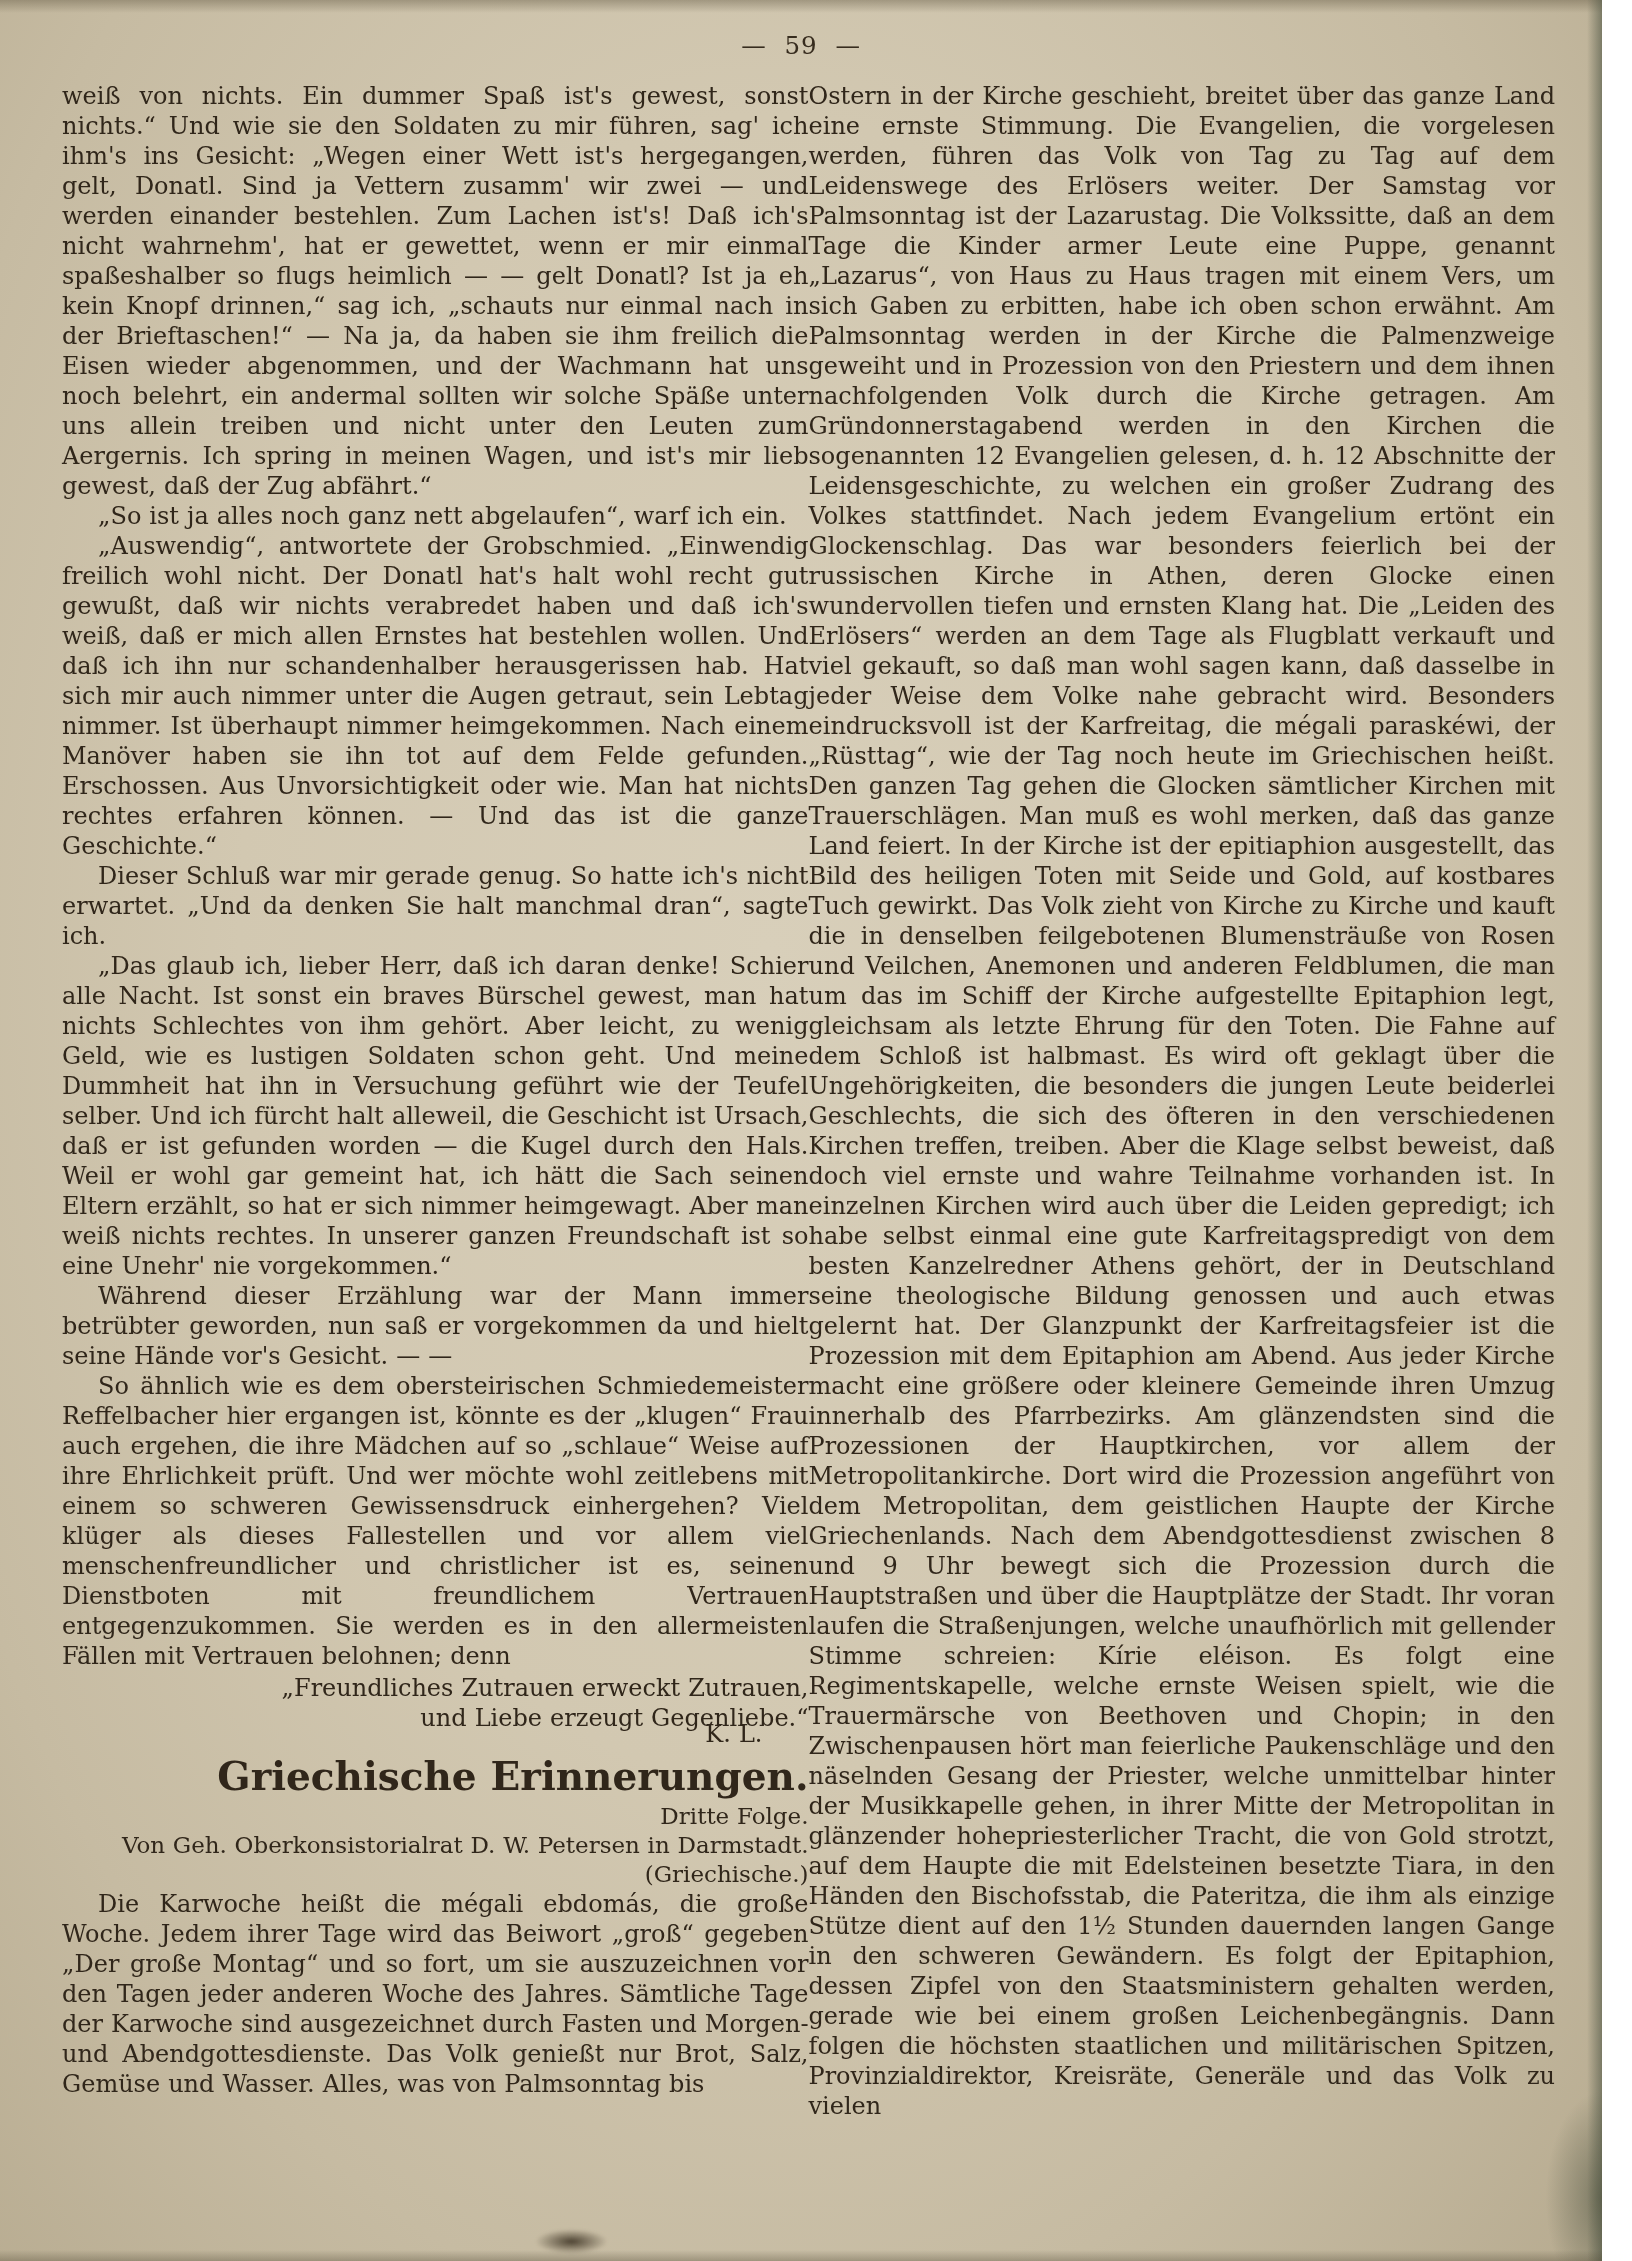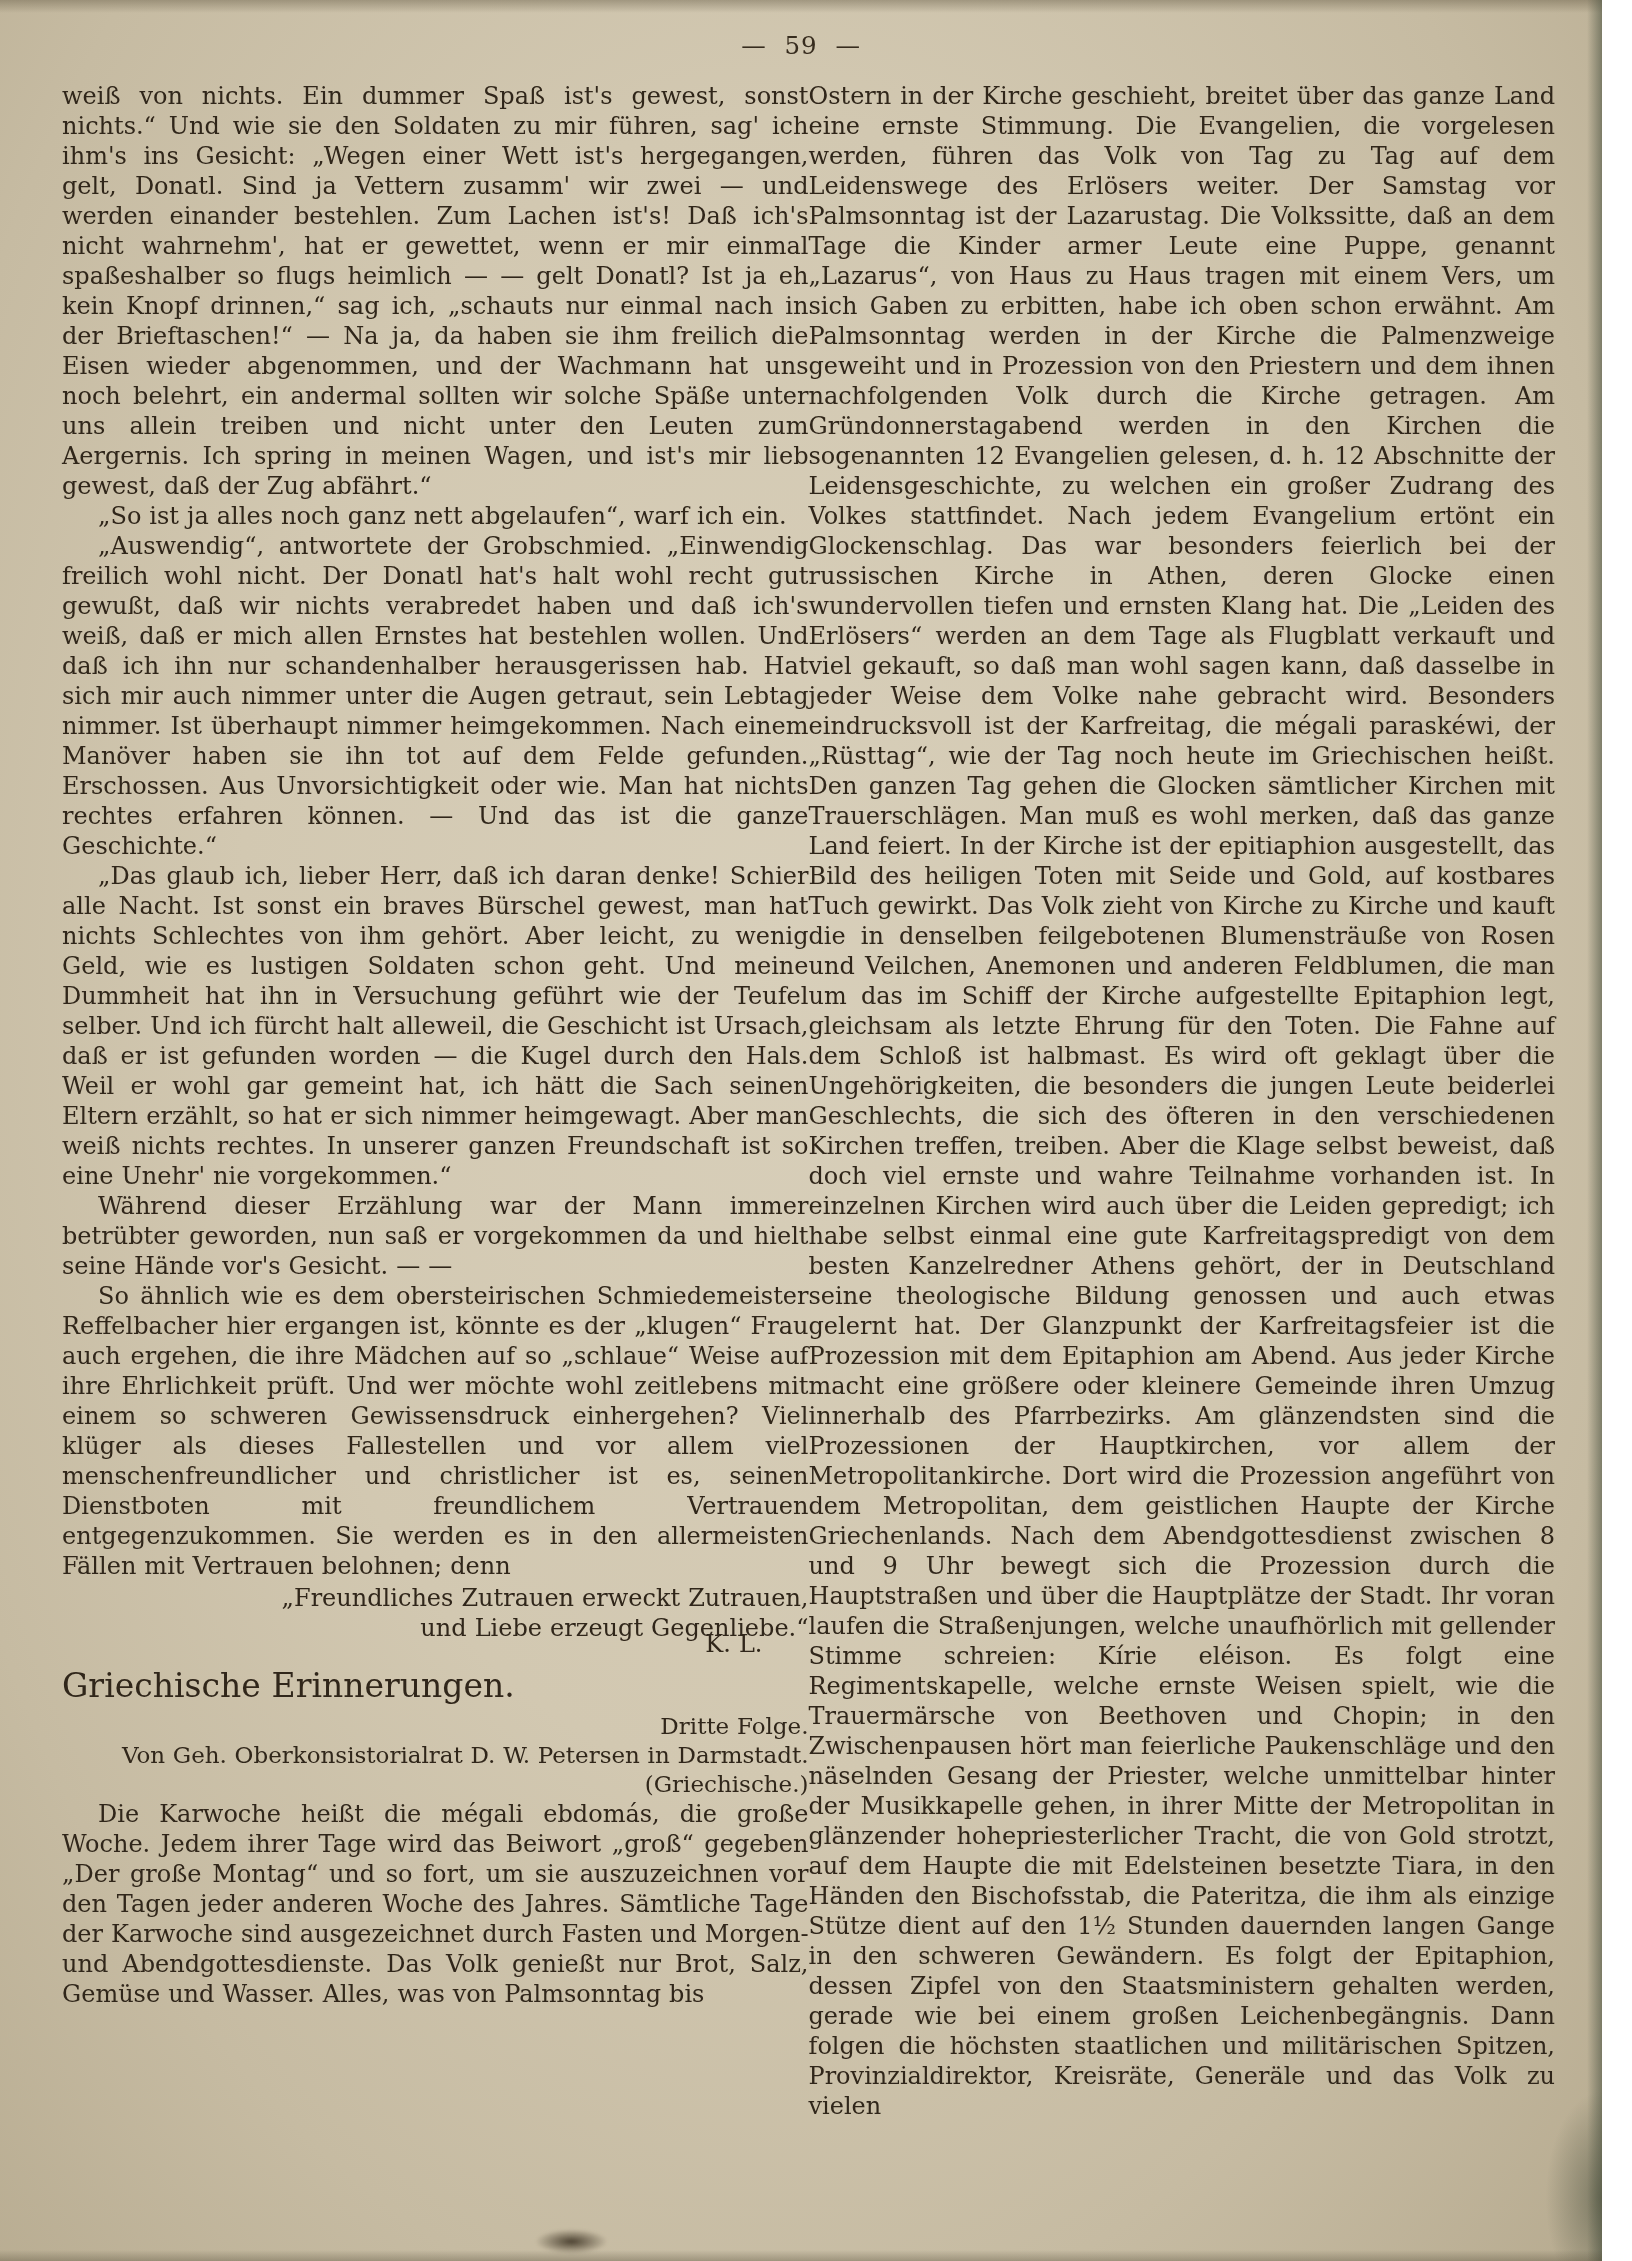--- a/index.html
+++ b/index.html
@@ -86,23 +86,23 @@
     padding-left: 21px;
   }
   .verse .verse-sig {
     position: absolute;
     right: 46px;
     top: 16px;
   }
   .article-heading { margin-top: 24.5px; }
   .article-title {
     margin: 0 0 6.5px 0;
-    text-align: left;
-    font-size: 33px;
-    font-weight: normal;
+    text-align: right;
+    font-size: 39px;
+    font-weight: bold;
     line-height: 38px;
     text-indent: 0;
   }
   .article-subtitle,
   .article-byline,
   .article-note {
     text-align: right;
     text-indent: 0 !important;
     margin: 0;
     font-size: 23px;
@@ -123,20 +123,21 @@
   <div class="running-head">
     <span class="dash">—</span><span>59</span><span class="dash">—</span>
   </div>
 
   <div class="columns">
 
     <div class="col">
       <p class="continuation">weiß von nichts. Ein dummer Spaß ist's gewest, sonst nichts.“ Und wie sie den Soldaten zu mir führen, sag' ich ihm's ins Gesicht: „Wegen einer Wett ist's hergegangen, gelt, Donatl. Sind ja Vettern zusamm' wir zwei — und werden einander bestehlen. Zum Lachen ist's! Daß ich's nicht wahrnehm', hat er gewettet, wenn er mir einmal spaßeshalber so flugs heimlich — — gelt Donatl? Ist ja eh kein Knopf drinnen,“ sag ich, „schauts nur einmal nach in der Brieftaschen!“ — Na ja, da haben sie ihm freilich die Eisen wieder abgenommen, und der Wachmann hat uns noch belehrt, ein andermal sollten wir solche Späße unter uns allein treiben und nicht unter den Leuten zum Aergernis. Ich spring in meinen Wagen, und ist's mir lieb gewest, daß der Zug abfährt.“</p>
       <p>„So ist ja alles noch ganz nett abgelaufen“, warf ich ein.</p>
       <p>„Auswendig“, antwortete der Grobschmied. „Einwendig freilich wohl nicht. Der Donatl hat's halt wohl recht gut gewußt, daß wir nichts verabredet haben und daß ich's weiß, daß er mich allen Ernstes hat bestehlen wollen. Und daß ich ihn nur schandenhalber herausgerissen hab. Hat sich mir auch nimmer unter die Augen getraut, sein Lebtag nimmer. Ist überhaupt nimmer heimgekommen. Nach einem Manöver haben sie ihn tot auf dem Felde gefunden. Erschossen. Aus Unvorsichtigkeit oder wie. Man hat nichts rechtes erfahren können. — Und das ist die ganze Geschichte.“</p>
+      <p>Dieser Schluß war mir gerade genug. So hatte ich's nicht erwartet. „Und da denken Sie halt manchmal dran“, sagte ich.</p>
       <p>„Das glaub ich, lieber Herr, daß ich daran denke! Schier alle Nacht. Ist sonst ein braves Bürschel gewest, man hat nichts Schlechtes von ihm gehört. Aber leicht, zu wenig Geld, wie es lustigen Soldaten schon geht. Und meine Dummheit hat ihn in Versuchung geführt wie der Teufel selber. Und ich fürcht halt alleweil, die Geschicht ist Ursach, daß er ist gefunden worden — die Kugel durch den Hals. Weil er wohl gar gemeint hat, ich hätt die Sach seinen Eltern erzählt, so hat er sich nimmer heimgewagt. Aber man weiß nichts rechtes. In unserer ganzen Freundschaft ist so eine Unehr' nie vorgekommen.“</p>
       <p>Während dieser Erzählung war der Mann immer betrübter geworden, nun saß er vorgekommen da und hielt seine Hände vor's Gesicht. — —</p>
       <p>So ähnlich wie es dem obersteirischen Schmiedemeister Reffelbacher hier ergangen ist, könnte es der „klugen“ Frau auch ergehen, die ihre Mädchen auf so „schlaue“ Weise auf ihre Ehrlichkeit prüft. Und wer möchte wohl zeitlebens mit einem so schweren Gewissensdruck einhergehen? Viel klüger als dieses Fallestellen und vor allem viel menschenfreundlicher und christlicher ist es, seinen Dienstboten mit freundlichem Vertrauen entgegenzukommen. Sie werden es in den allermeisten Fällen mit Vertrauen belohnen; denn</p>
 
       <div class="verse">
         <div>„Freundliches Zutrauen erweckt Zutrauen,</div>
         <div class="verse-line2">
           <span>und Liebe erzeugt Gegenliebe.“</span>
           <span class="verse-sig">K. L.</span>
         </div>

